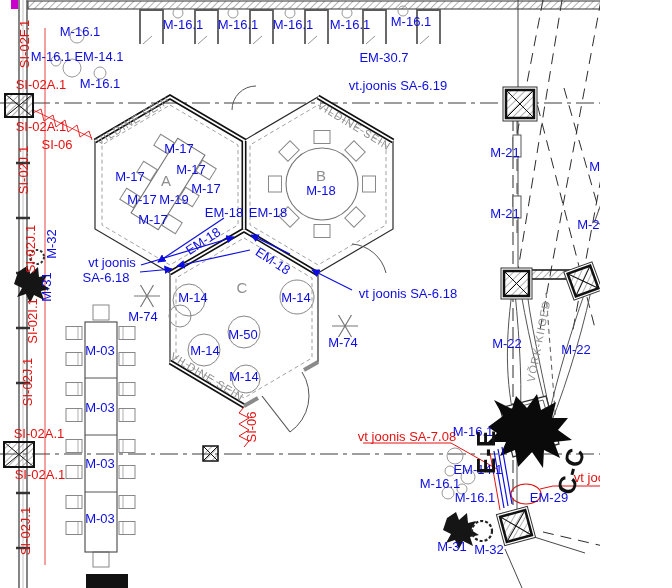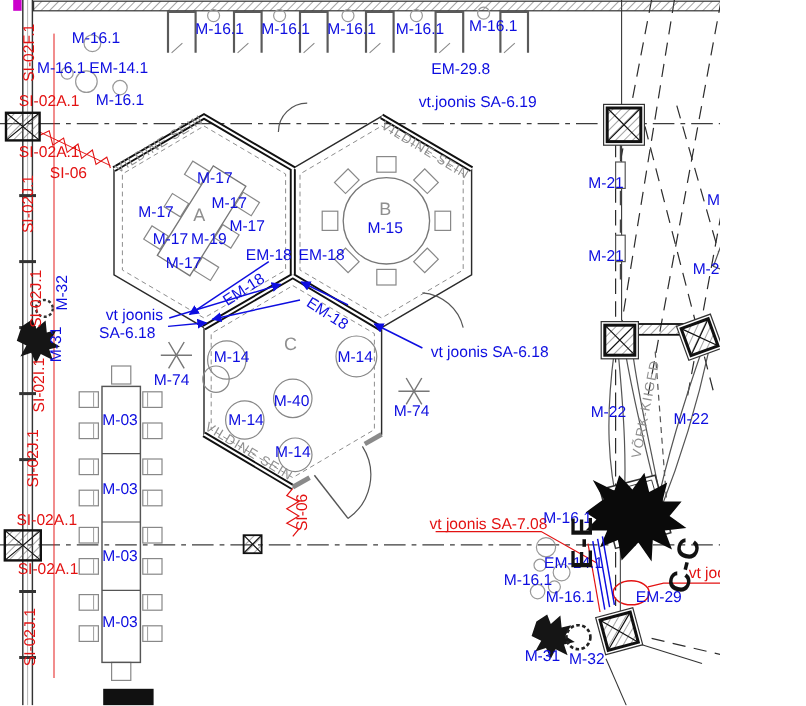--- a/index.html
+++ b/index.html
@@ -341,52 +341,52 @@
 <div class="lb r" style="left:41px;top:84px">SI-02A.1</div>
 <div class="lb r" style="left:41px;top:126px">SI-02A.1</div>
 <div class="lb r" style="left:57px;top:144px">SI-06</div>
 <div class="lb r" style="left:24px;top:44px;transform:translate(-50%,-50%) rotate(-90deg)">SI-02F.1</div>
 
 <div class="lb b" style="left:183px;top:24px">M-16.1</div>
 <div class="lb b" style="left:238px;top:24px">M-16.1</div>
 <div class="lb b" style="left:293px;top:24px">M-16.1</div>
 <div class="lb b" style="left:350px;top:24px">M-16.1</div>
 <div class="lb b" style="left:411px;top:21px">M-16.1</div>
-<div class="lb b" style="left:384px;top:57px">EM-29.8</div>
+<div class="lb b" style="left:384px;top:57px">EM-30.7</div>
 <div class="lb b" style="left:398px;top:85px">vt.joonis SA-6.19</div>
 
 <div class="lb g small" style="left:133px;top:121px;transform:translate(-50%,-50%) rotate(-31deg)">VILDINE SEIN</div>
 <div class="lb g zone" style="left:166px;top:180px">A</div>
 <div class="lb b" style="left:179px;top:148px">M-17</div>
 <div class="lb b" style="left:191px;top:169px">M-17</div>
 <div class="lb b" style="left:130px;top:176px">M-17</div>
 <div class="lb b" style="left:206px;top:188px">M-17</div>
 <div class="lb b" style="left:142px;top:199px">M-17</div>
 <div class="lb b" style="left:153px;top:219px">M-17</div>
 <div class="lb b" style="left:174px;top:199px">M-19</div>
 
 <div class="lb g small" style="left:354px;top:126px;transform:translate(-50%,-50%) rotate(31deg)">VILDINE SEIN</div>
 <div class="lb g zone" style="left:321px;top:175px">B</div>
-<div class="lb b" style="left:321px;top:190px">M-15</div>
+<div class="lb b" style="left:321px;top:190px">M-18</div>
 
 <div class="lb b" style="left:224px;top:212px">EM-18</div>
 <div class="lb b" style="left:268px;top:212px">EM-18</div>
 <div class="lb b" style="left:203px;top:241px;transform:translate(-50%,-50%) rotate(-33deg)">EM-18</div>
 <div class="lb b" style="left:273px;top:261px;transform:translate(-50%,-50%) rotate(33deg)">EM-18</div>
 <div class="lb b" style="left:112px;top:262px">vt joonis</div>
 <div class="lb b" style="left:106px;top:277px">SA-6.18</div>
 <div class="lb b" style="left:408px;top:293px">vt joonis SA-6.18</div>
 
 <div class="lb g zone" style="left:242px;top:287px">C</div>
 <div class="lb g small" style="left:207px;top:377px;transform:translate(-50%,-50%) rotate(31deg)">VILDINE SEIN</div>
 <div class="lb b" style="left:193px;top:297px">M-14</div>
 <div class="lb b" style="left:296px;top:297px">M-14</div>
 <div class="lb b" style="left:205px;top:350px">M-14</div>
 <div class="lb b" style="left:244px;top:376px">M-14</div>
-<div class="lb b" style="left:243px;top:334px">M-40</div>
+<div class="lb b" style="left:243px;top:334px">M-50</div>
 <div class="lb b" style="left:143px;top:316px">M-74</div>
 <div class="lb b" style="left:343px;top:342px">M-74</div>
 <div class="lb r" style="left:251px;top:427px;transform:translate(-50%,-50%) rotate(-90deg)">SI-06</div>
 
 <div class="lb r" style="left:23px;top:170px;transform:translate(-50%,-50%) rotate(-90deg)">SI-02J.1</div>
 <div class="lb r" style="left:30px;top:249px;transform:translate(-50%,-50%) rotate(-90deg)">SI-02J.1</div>
 <div class="lb b" style="left:51px;top:244px;transform:translate(-50%,-50%) rotate(-90deg)">M-32</div>
 <div class="lb b" style="left:46px;top:287px;transform:translate(-50%,-50%) rotate(-90deg)">M-31</div>
 <div class="lb r" style="left:32px;top:321px;transform:translate(-50%,-50%) rotate(-90deg)">SI-02I.1</div>
 <div class="lb r" style="left:27px;top:382px;transform:translate(-50%,-50%) rotate(-90deg)">SI-02J.1</div>

